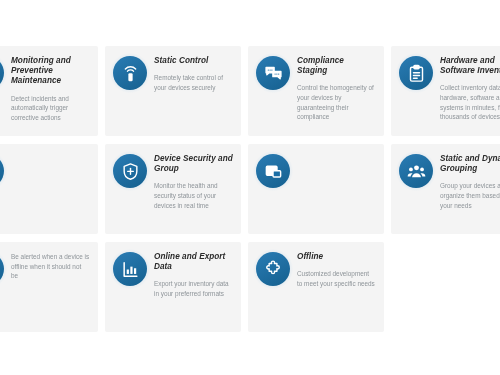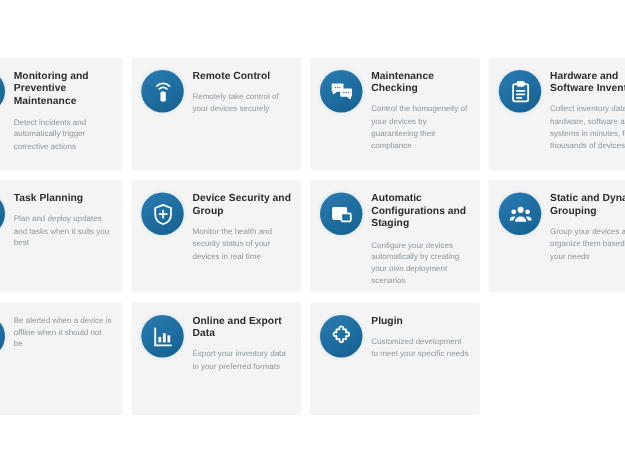--- a/index.html
+++ b/index.html
@@ -92,20 +92,21 @@
   }
 
   .card-title {
     font-size: 8.2px;
     line-height: 10.2px;
     font-weight: bold;
     color: #2b2b2b;
     letter-spacing: 0.05px;
     margin: 0 0 7px 0;
     word-wrap: break-word;
+    font-style: italic;
   }
 
   .card-desc {
     font-size: 6.4px;
     line-height: 9.6px;
     color: #8e9499;
     margin: 0;
     word-wrap: break-word;
   }
 </style>
@@ -129,42 +130,42 @@
           <div class="icon-halo"></div>
           <div class="icon-circle">
             <svg viewBox="0 0 24 24" fill="none" stroke="#ffffff" stroke-width="1.8" stroke-linecap="round" stroke-linejoin="round">
               <path d="M5.5 6.2a9 9 0 0 1 13 0"></path>
               <path d="M8.2 9a5.3 5.3 0 0 1 7.6 0"></path>
               <rect x="9.3" y="11.6" width="5.4" height="10.2" rx="1.6" fill="#ffffff" stroke="none"></rect>
             </svg>
           </div>
         </div>
         <div class="card-text">
-          <div class="card-title">Remote Control</div>
+          <div class="card-title">Static Control</div>
           <div class="card-desc">Remotely take control of your devices securely</div>
         </div>
       </div>
       <div class="feature-card">
         <div class="icon-wrap">
           <div class="icon-halo"></div>
           <div class="icon-circle">
             <svg viewBox="0 0 24 24" fill="none" stroke="#ffffff" stroke-width="1.7" stroke-linejoin="round">
               <path d="M2.6 4.4h10.2v6.6H6.6L3.6 13.6v-2.6H2.6z" fill="#ffffff" stroke="#ffffff"></path>
               <path d="M21.4 9.4H11.2v6.6h6.2l3 2.6v-2.6h1z" fill="#ffffff" stroke="#ffffff"></path>
               <circle cx="5.4" cy="7.7" r="0.75" fill="#1b6ea5" stroke="none"></circle>
               <circle cx="7.7" cy="7.7" r="0.75" fill="#1b6ea5" stroke="none"></circle>
               <circle cx="10" cy="7.7" r="0.75" fill="#1b6ea5" stroke="none"></circle>
               <circle cx="14" cy="12.7" r="0.75" fill="#1b6ea5" stroke="none"></circle>
               <circle cx="16.3" cy="12.7" r="0.75" fill="#1b6ea5" stroke="none"></circle>
               <circle cx="18.6" cy="12.7" r="0.75" fill="#1b6ea5" stroke="none"></circle>
             </svg>
           </div>
         </div>
         <div class="card-text">
-          <div class="card-title">Maintenance Checking</div>
+          <div class="card-title">Compliance Staging</div>
           <div class="card-desc">Control the homogeneity of your devices by guaranteeing their compliance</div>
         </div>
       </div>
       <div class="feature-card">
         <div class="icon-wrap">
           <div class="icon-halo"></div>
           <div class="icon-circle">
             <svg viewBox="0 0 24 24" fill="none" stroke="#ffffff" stroke-width="1.8" stroke-linecap="round" stroke-linejoin="round">
               <rect x="4.4" y="4.2" width="15.2" height="17.4" rx="1.8"></rect>
               <rect x="8.7" y="1.9" width="6.6" height="4" rx="1.2" fill="#ffffff" stroke="#ffffff"></rect>
@@ -177,24 +178,20 @@
         <div class="card-text">
           <div class="card-title">Hardware and Software Inventory</div>
           <div class="card-desc">Collect inventory data on hardware, software and systems in minutes, for thousands of devices</div>
         </div>
       </div>
       <div class="feature-card">
         <div class="icon-wrap">
           <div class="icon-halo"></div>
           <div class="icon-circle"></div>
         </div>
-        <div class="card-text">
-          <div class="card-title">Task Planning</div>
-          <div class="card-desc">Plan and deploy updates and tasks when it suits you best</div>
-        </div>
       </div>
       <div class="feature-card">
         <div class="icon-wrap">
           <div class="icon-halo"></div>
           <div class="icon-circle">
             <svg viewBox="0 0 24 24" fill="none" stroke="#ffffff" stroke-width="1.8" stroke-linecap="round" stroke-linejoin="round">
               <path d="M12 2.4l8 3.2v6c0 5.2-3.4 9-8 10.2-4.6-1.2-8-5-8-10.2v-6z"></path>
               <path d="M12 8.2v7.2"></path>
               <path d="M8.4 11.8h7.2"></path>
             </svg>
@@ -207,24 +204,20 @@
       </div>
       <div class="feature-card">
         <div class="icon-wrap">
           <div class="icon-halo"></div>
           <div class="icon-circle">
             <svg viewBox="0 0 24 24" fill="none" stroke="#ffffff" stroke-width="1.8" stroke-linejoin="round">
               <rect x="3" y="5.4" width="13.4" height="11.4" rx="1.2" fill="#ffffff" stroke="#ffffff"></rect>
               <rect x="11.4" y="11" width="9.6" height="8" rx="1.2" fill="#1b6ea5" stroke="#ffffff"></rect>
             </svg>
           </div>
-        </div>
-        <div class="card-text">
-          <div class="card-title">Automatic Configurations and Staging</div>
-          <div class="card-desc">Configure your devices automatically by creating your own deployment scenarios</div>
         </div>
       </div>
       <div class="feature-card">
         <div class="icon-wrap">
           <div class="icon-halo"></div>
           <div class="icon-circle">
             <svg viewBox="0 0 24 24" fill="#ffffff" stroke="none">
               <circle cx="12" cy="7.4" r="3.1"></circle>
               <path d="M6.4 19.4c0-3.1 2.5-5.2 5.6-5.2s5.6 2.1 5.6 5.2z"></path>
               <circle cx="5" cy="9.4" r="2.4"></circle>
@@ -268,18 +261,18 @@
       <div class="feature-card">
         <div class="icon-wrap">
           <div class="icon-halo"></div>
           <div class="icon-circle">
             <svg viewBox="0 0 24 24" fill="none" stroke="#ffffff" stroke-width="1.8" stroke-linejoin="round">
               <path d="M9.4 3.4a2 2 0 0 1 4 0 2 2 0 0 1-.3 1h3.2v3.2a2 2 0 0 1 1-.3 2 2 0 0 1 0 4 2 2 0 0 1-1-.3v3.2h-3.2a2 2 0 0 1 .3 1 2 2 0 0 1-4 0 2 2 0 0 1 .3-1H6.5v-3.2a2 2 0 0 1-1 .3 2 2 0 0 1 0-4 2 2 0 0 1 1 .3V4.4h3.2a2 2 0 0 1-.3-1z"></path>
             </svg>
           </div>
         </div>
         <div class="card-text">
-          <div class="card-title">Plugin</div>
+          <div class="card-title">Offline</div>
           <div class="card-desc">Customized development to meet your specific needs</div>
         </div>
       </div>
     </div>
 </div>
 
 </body></html>

